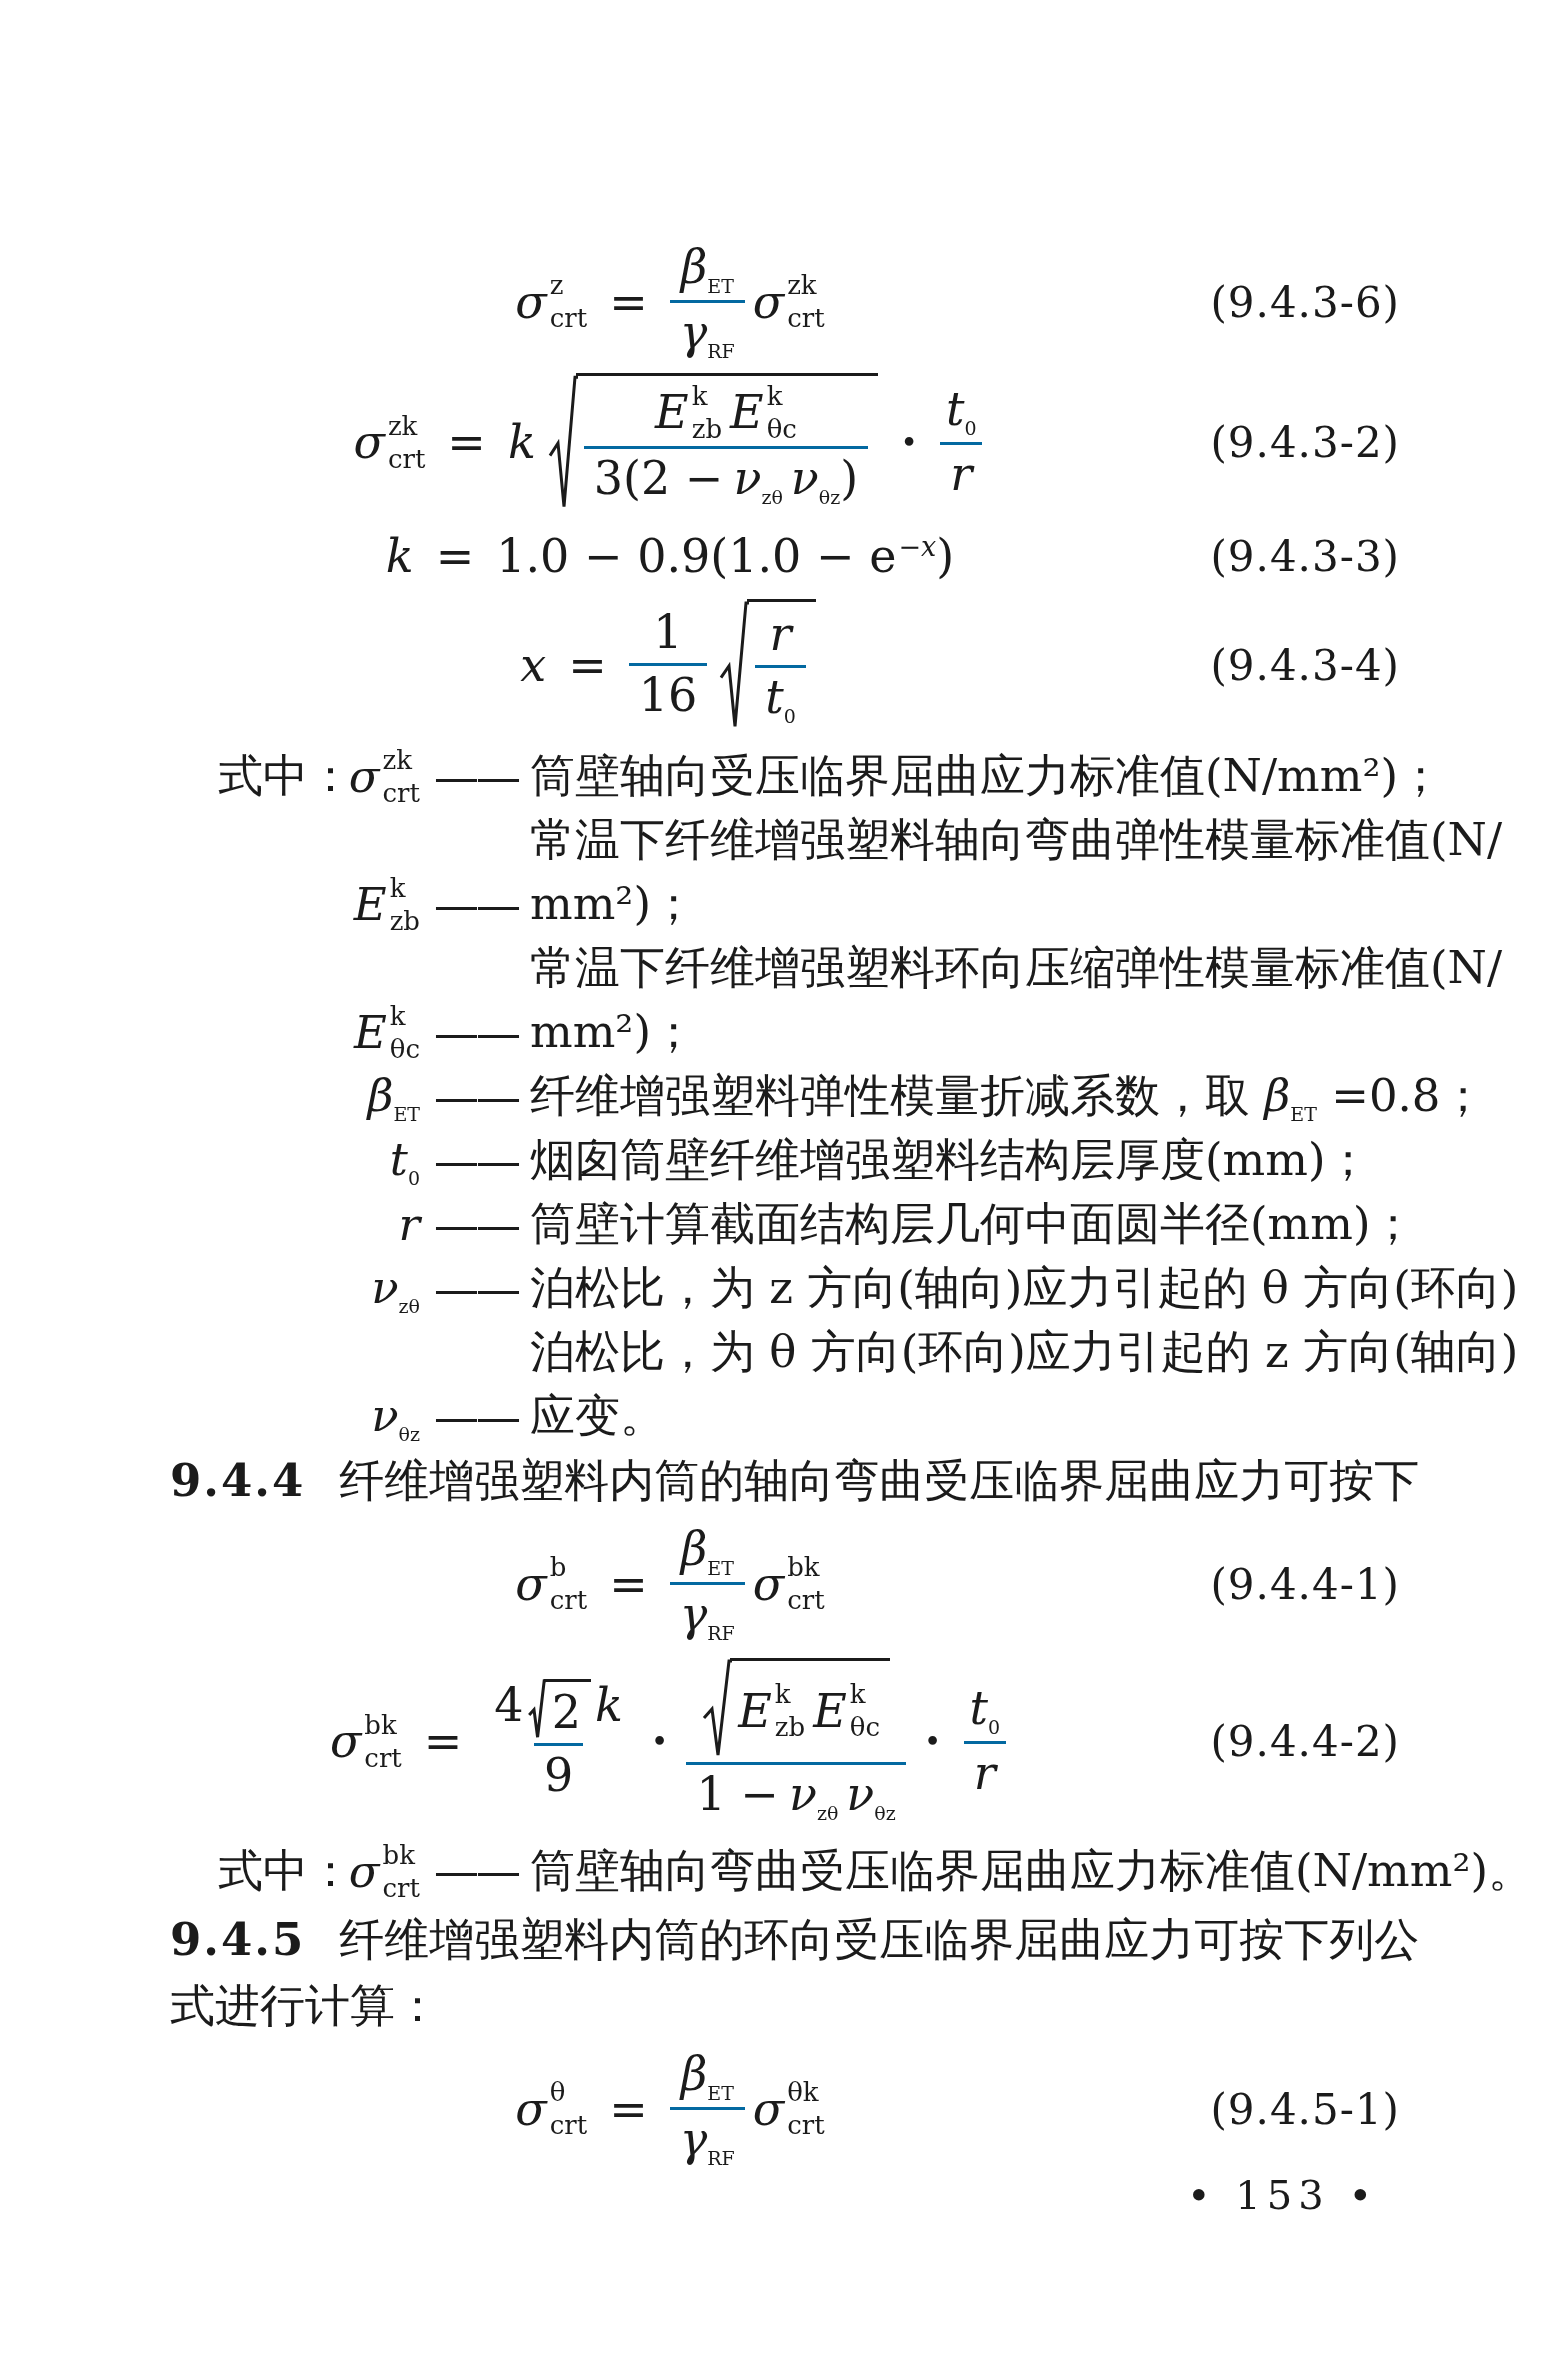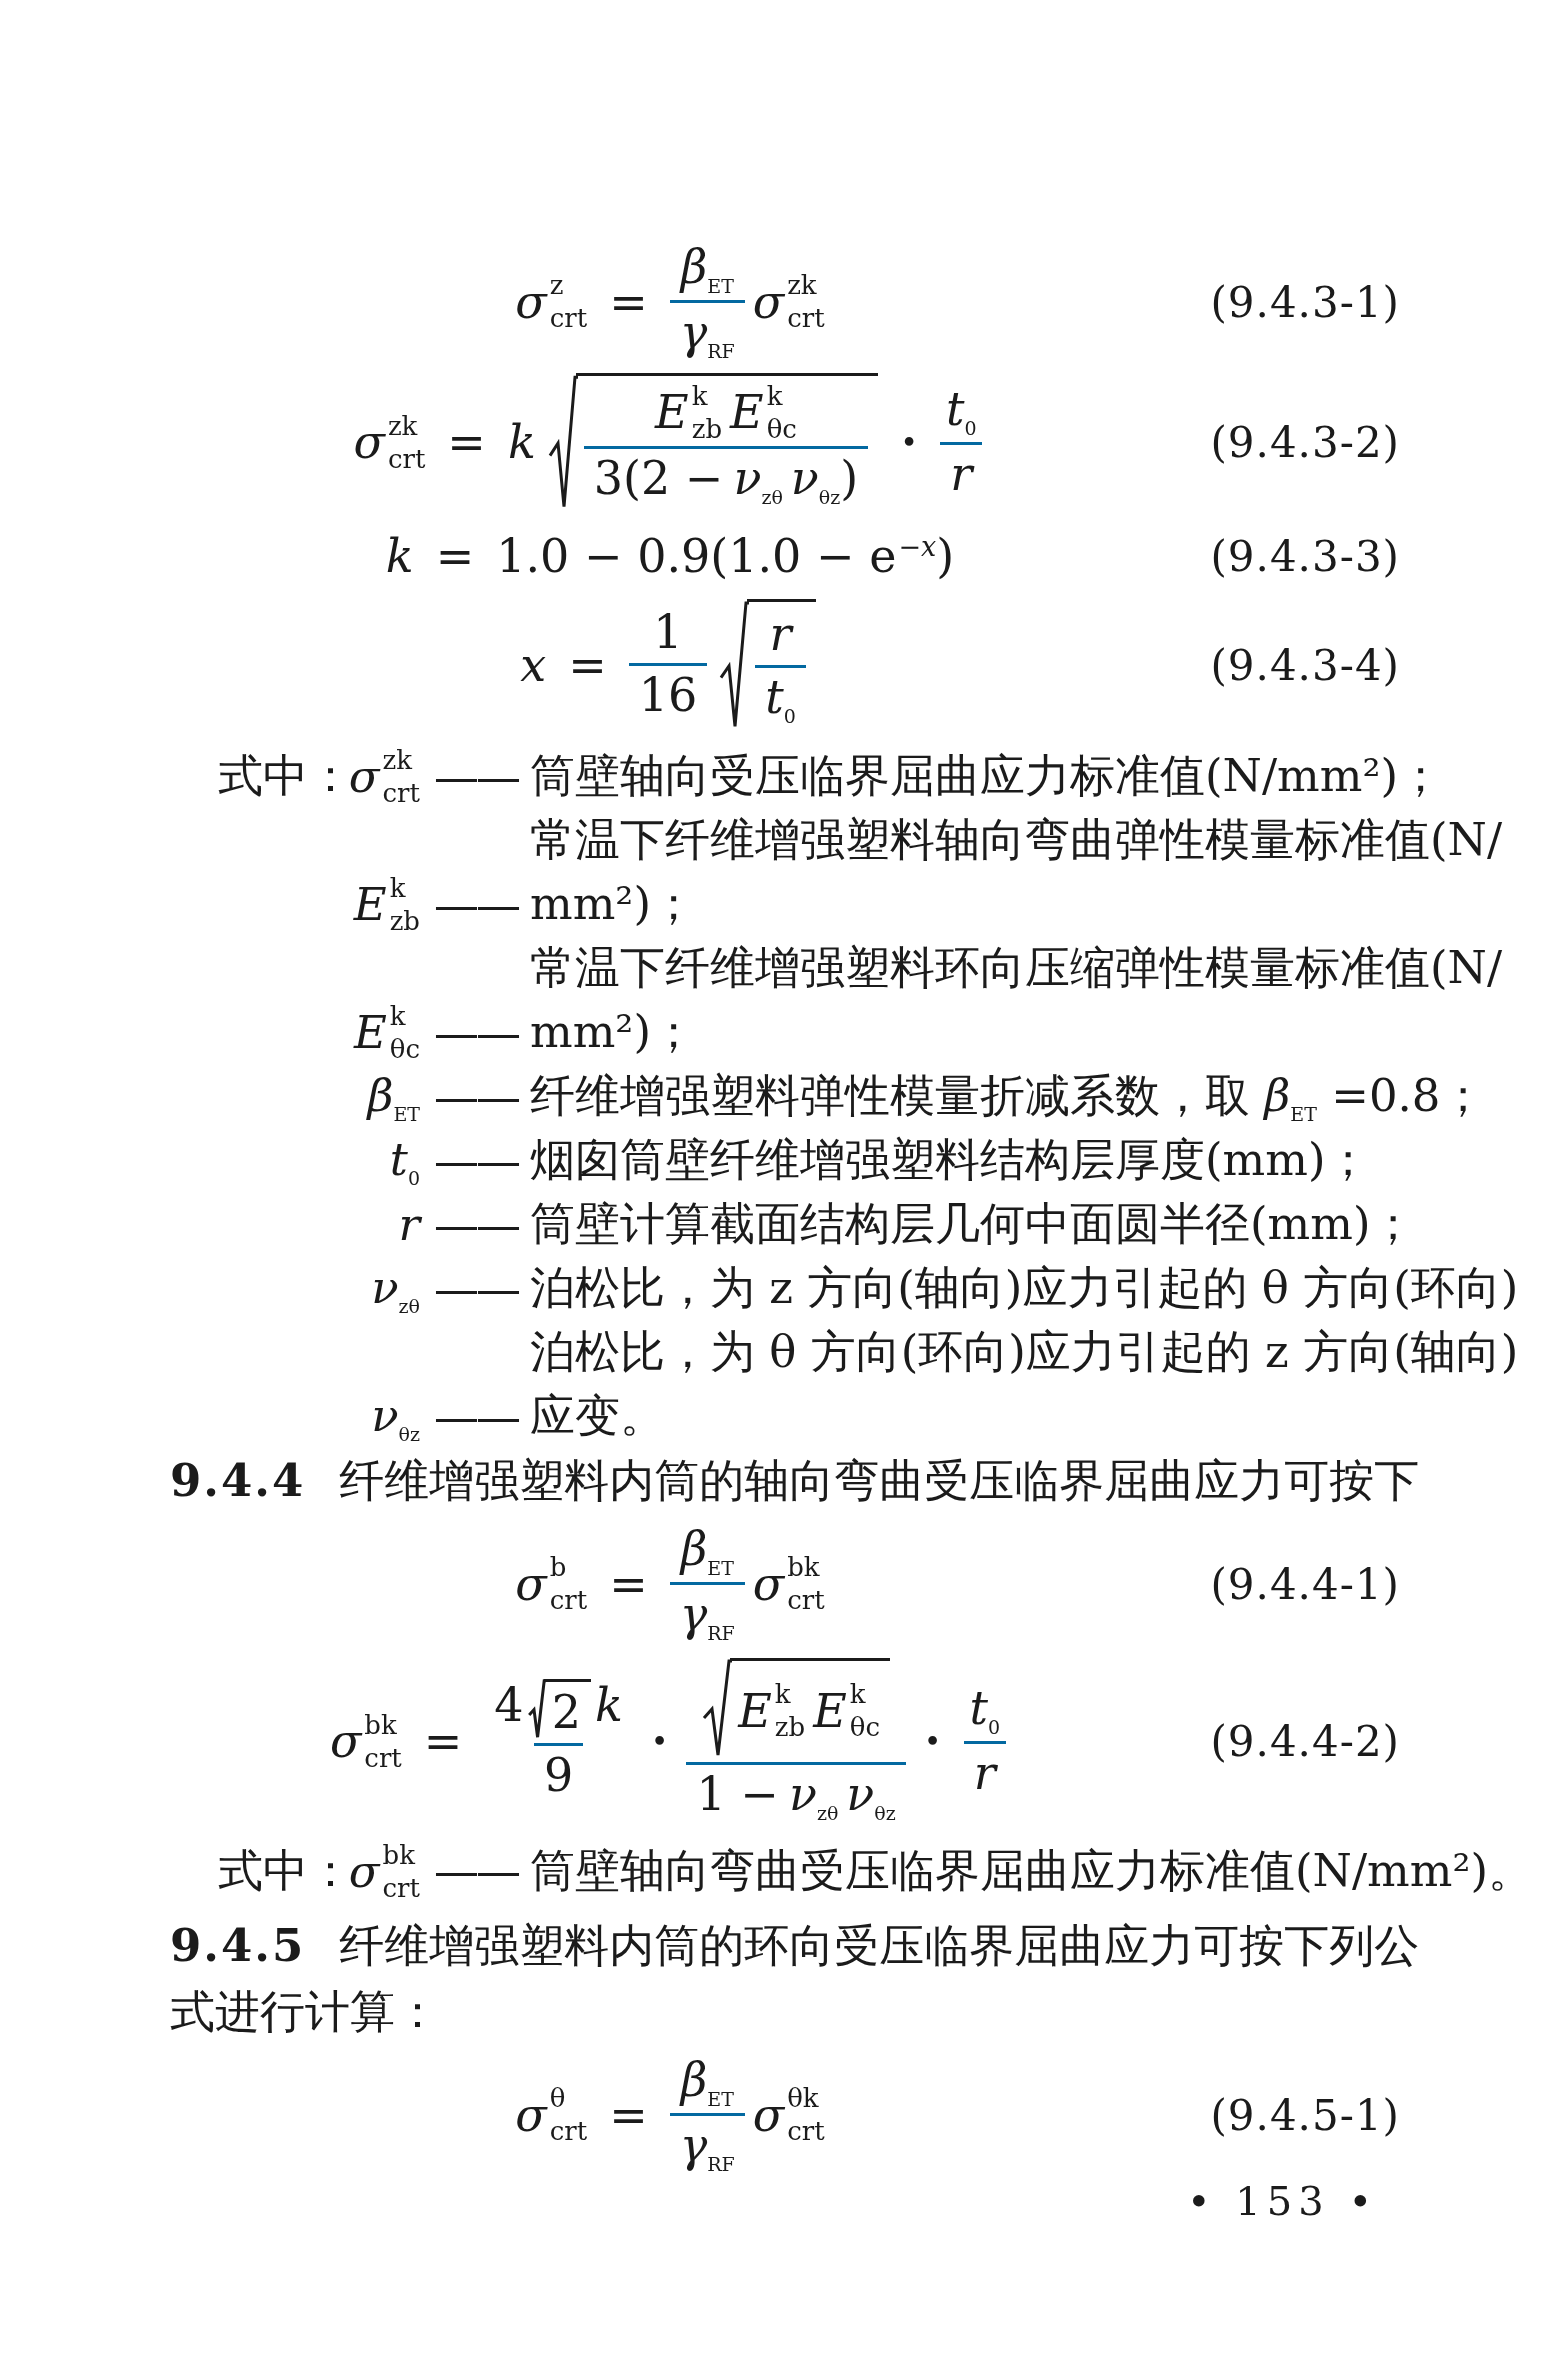--- a/index.html
+++ b/index.html
@@ -62,21 +62,21 @@
   
   #eq1 { margin-top:238px; }
   #eq2 { margin-top:8px; }
   #eq3 { margin-top:18px; }
   #eq4 { margin-top:16px; }
   #defs { margin-top:14px; }
   #para944 { }
   #eq5 { margin-top:6px; }
   #eq6 { margin-top:8px; }
   #note944 { margin-top:12px; }
-  #para945 { margin-top:10px; }
+  #para945 { margin-top:4px; }
   #eq7 { margin-top:6px; }
   #pagenum { }
 </style>
 </head>
 <body>
 
 <div class="content">
 
   <div class="eq-row" id="eq1">
     <div class="eq-body">
@@ -93,21 +93,21 @@
         <span class="fr-d"><i class="mv">γ</i><sub class="s">RF</sub></span>
       </span>
       <span class="m">
           <i class="mv">σ</i>
           <span class="sc">
             <sup>zk</sup>
             <sub>crt</sub>
           </span>
         </span>
     </div>
-    <div class="eq-no">(9.4.3-1)</div>
+    <div class="eq-no">(9.4.3-6)</div>
   </div>
 
   <div class="eq-row" id="eq2">
     <div class="eq-body">
       <span class="m">
           <i class="mv">σ</i>
           <span class="sc">
             <sup>zk</sup>
             <sub>crt</sub>
           </span>

